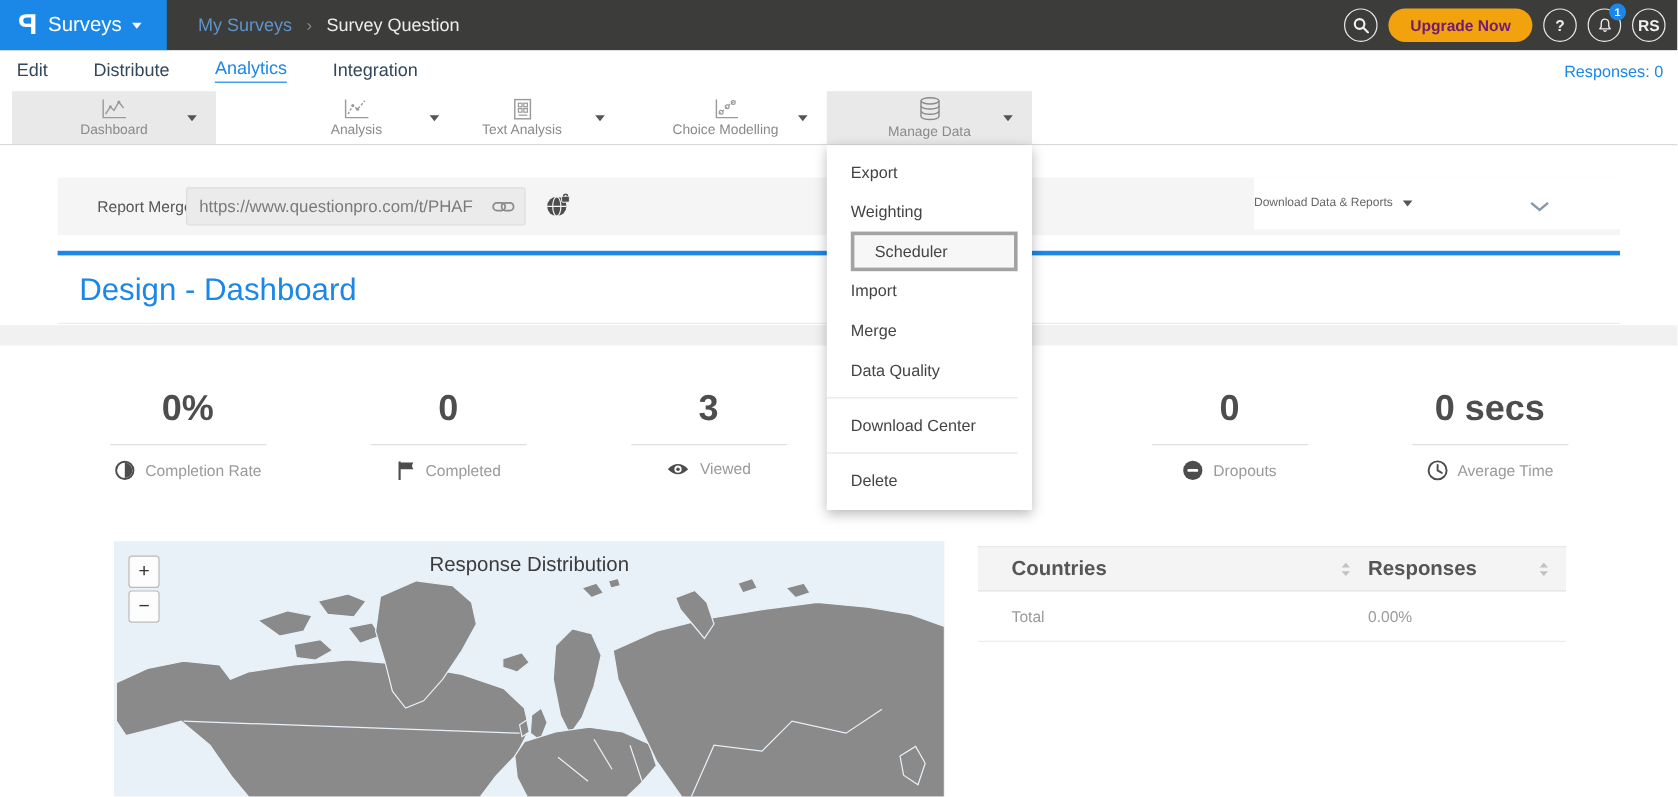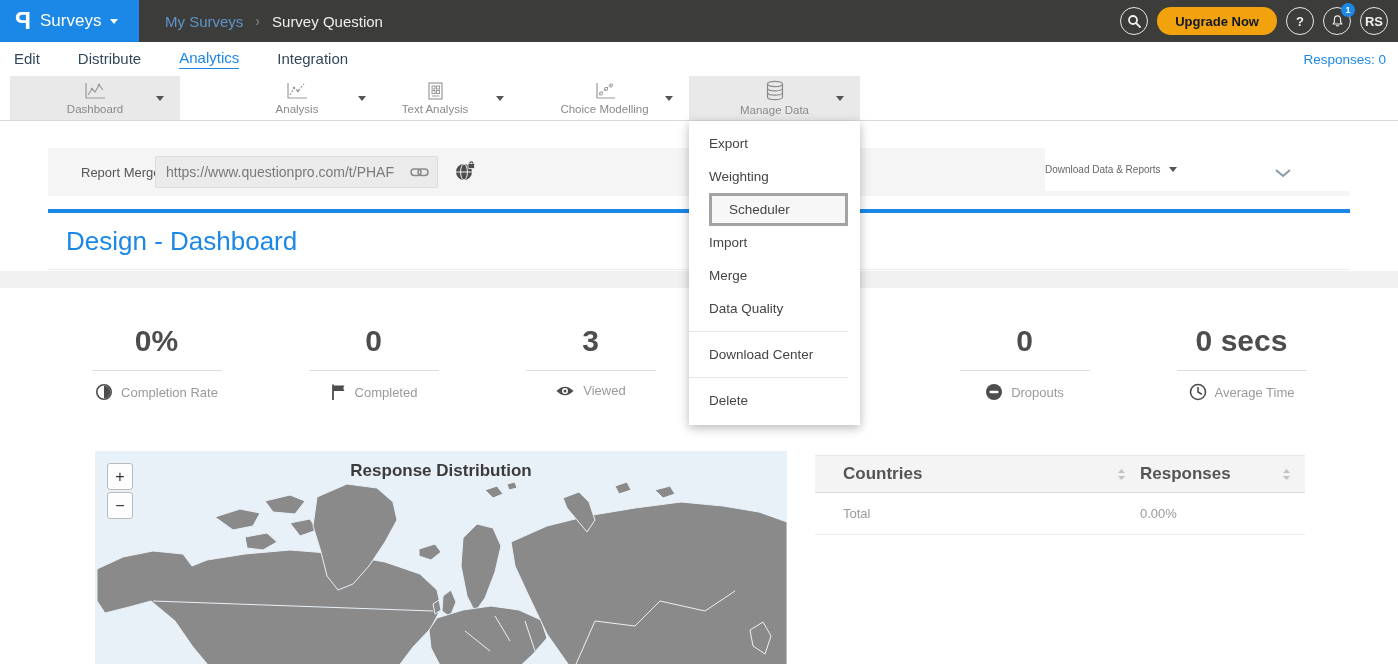--- a/index.html
+++ b/index.html
@@ -13,21 +13,21 @@
   #logo-block { left:0; top:0; width:139px; height:42px; background:#1b87e6; display:flex; align-items:center; gap:9px; padding-left:15px; cursor:pointer; }
   #logo-glyph { color:#fff; font-size:24px; font-weight:bold; line-height:1; transform:scaleX(-1); }
   #product-label { color:#fff; font-size:17px; }
   .caret { width:0; height:0; border-left:4px solid transparent; border-right:4px solid transparent; border-top:5px solid #fff; }
   #breadcrumb { left:165px; top:0; height:42px; display:flex; align-items:center; gap:12px; font-size:15px; }
   #crumb-parent { color:#5f94c9; cursor:pointer; }
   #crumb-sep { color:#8a8a8a; font-size:14px; }
   #crumb-current { color:#ededed; }
   #topbar-right { right:10px; top:0; height:42px; display:flex; align-items:center; gap:9px; }
   .tb-circle { width:28px; height:28px; border:1.6px solid #e8e8e8; border-radius:50%; display:flex; align-items:center; justify-content:center; color:#efefef; font-size:13px; font-weight:bold; cursor:pointer; position:relative; }
-  #upgrade-btn { height:28px; padding:0 18px; background:#f2a20c; border:none; border-radius:14px; color:#0f172a; font-size:13px; font-weight:bold; cursor:pointer; font-family:"Liberation Sans",sans-serif; }
+  #upgrade-btn { height:28px; padding:0 18px; background:#f2a20c; border:none; border-radius:14px; color:#701a75; font-size:13px; font-weight:bold; cursor:pointer; font-family:"Liberation Sans",sans-serif; }
   #notif-badge { position:absolute; top:-5px; right:-5px; width:14px; height:14px; background:#1b87e6; border-radius:50%; color:#fff; font-size:9px; font-weight:bold; display:flex; align-items:center; justify-content:center; }
 
   
   #navbar { left:0; top:42px; width:1398px; height:34px; background:#fff; }
   #nav-items { left:14px; top:0; height:34px; display:flex; align-items:center; gap:38px; }
   .nav-link { font-size:15px; color:#33475b; cursor:pointer; padding-bottom:2px; }
   .nav-link.active { color:#1b87e6; border-bottom:1.5px solid #1b87e6; }
   #responses-count { right:12px; top:0; height:34px; display:flex; align-items:center; color:#1b87e6; font-size:13.5px; }
 
   
@@ -60,21 +60,21 @@
   
   #stats-panel { left:48px; top:288px; width:1302px; height:143px; background:#fff; display:flex; }
   .stat-cell { flex:1; display:flex; flex-direction:column; align-items:center; padding-top:38px; }
   .stat-value { font-size:30px; font-weight:bold; color:#4d4d4d; line-height:1; }
   .stat-rule { width:130px; height:1px; background:#ddd; margin:14px 0 12px 0; }
   .stat-meta { display:flex; align-items:center; gap:8px; font-size:13px; color:#9a9a9a; }
   .stat-meta svg { display:block; }
 
   
   #map-panel { left:95px; top:451px; width:692px; height:213px; background:#e9f1f8; overflow:hidden; }
-  #map-title { position:absolute; left:0; top:10px; width:100%; text-align:center; font-size:17px; font-weight:bold; color:#3b3b3b; }
+  #map-title { position:absolute; left:0; top:10px; width:100%; text-align:center; font-size:17px; font-weight:normal; color:#3b3b3b; }
   .zoom-btn { position:absolute; left:12px; width:26px; height:27px; background:#fdfdfd; border:1px solid #bbb; border-radius:3px; font-size:16px; color:#333; cursor:pointer; line-height:24px; text-align:center; font-family:"Liberation Sans",sans-serif; }
   #zoom-in { top:12px; }
   #zoom-out { top:41px; }
   #world-svg { position:absolute; left:0; top:0; }
 
   
   #countries-table { left:815px; top:455px; width:490px; }
   #ct-header { display:flex; height:38px; background:#f4f4f4; border-top:1px solid #e8e8e8; border-bottom:1px solid #ddd; align-items:center; }
   .ct-h-cell { font-size:17px; font-weight:bold; color:#555; display:flex; align-items:center; }
   .ct-h-countries { width:325px; padding-left:28px; }

